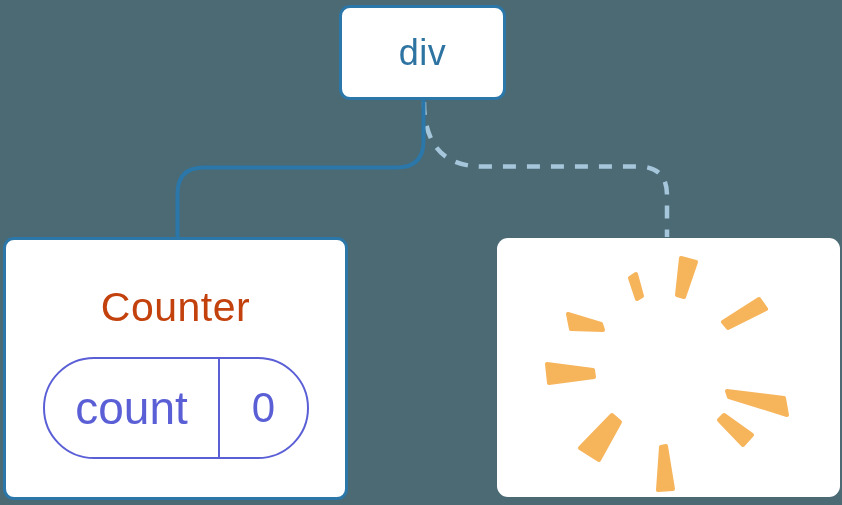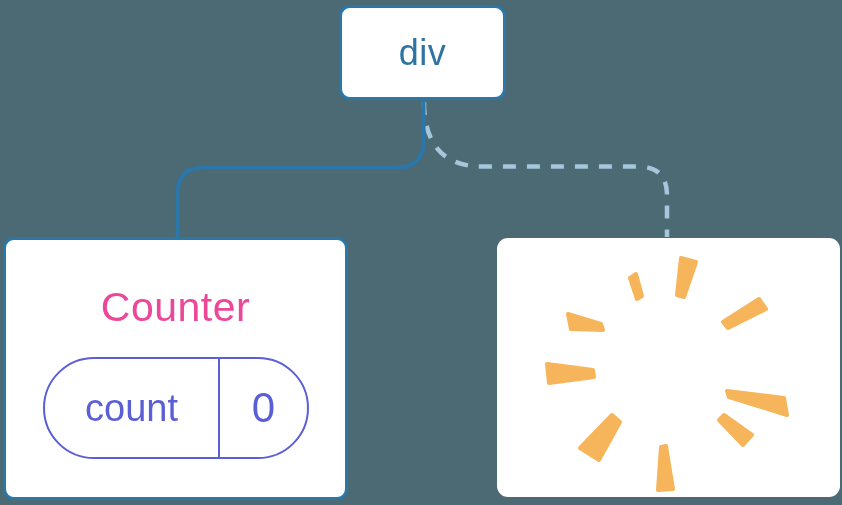--- a/index.html
+++ b/index.html
@@ -28,32 +28,32 @@
   }
   .node-counter{
     left:3px;top:237px;width:345px;height:263px;
     border:3px solid #2B77A9;
     box-sizing:border-box;
     display:block;
   }
   .counter-title{
     position:absolute;left:0;top:44px;width:100%;
     text-align:center;
-    color:#ec4899;font-size:41px;font-weight:500;letter-spacing:0.5px;
+    color:#c2410c;font-size:41px;font-weight:500;letter-spacing:0.5px;
   }
   .state-pill{
     position:absolute;left:37px;top:117px;width:266px;height:102px;
     border:2px solid #5B5FD6;border-radius:53px;
     box-sizing:border-box;
     display:flex;align-items:stretch;
     color:#5B5FD6;
   }
   .state-key{
     width:173px;display:flex;align-items:center;justify-content:center;
-    font-size:38px;
+    font-size:46px;
   }
   .state-divider{
     width:0;border-left:2px solid #5B5FD6;
   }
   .state-value{
     flex:1;display:flex;align-items:center;justify-content:center;
     font-size:42px;
   }
   .node-removed{
     left:497px;top:238px;width:343px;height:259px;

